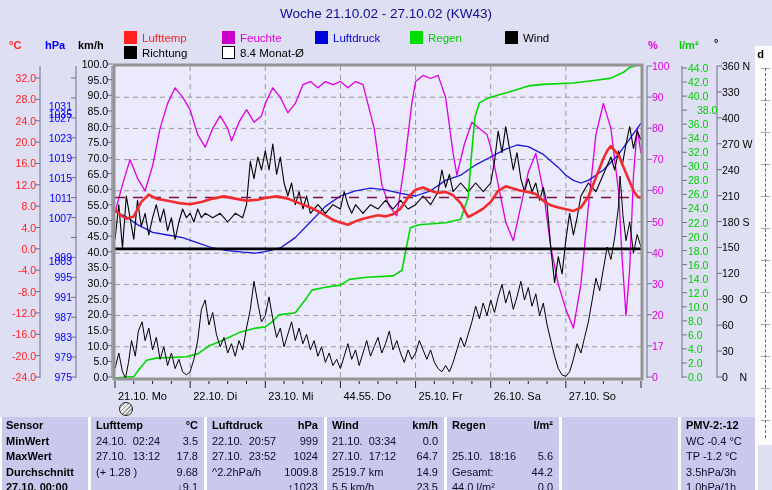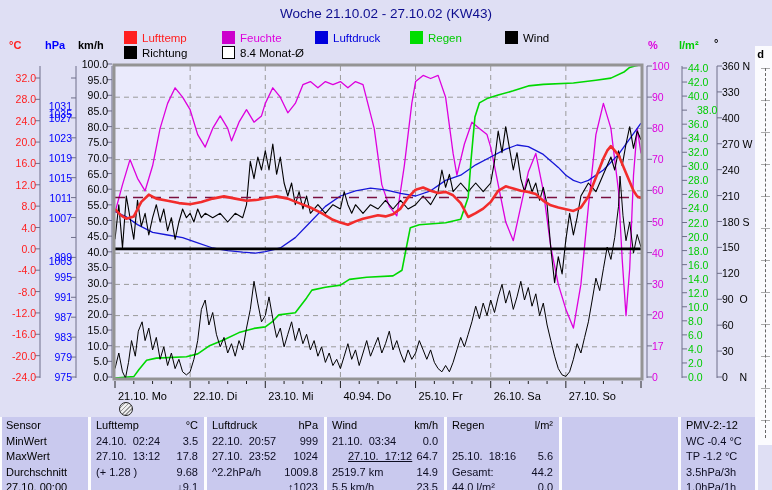--- a/index.html
+++ b/index.html
@@ -16,21 +16,21 @@
   #moon{top:402px;left:119px;width:12px;height:12px;border:1px solid #222;border-radius:50%;
         background:repeating-linear-gradient(135deg,#9a9a9a 0 1px,#efefef 1px 3px);}
   #right-strip{top:46px;right:0;width:17px;height:399px;background:#fbfbfe;}
   #right-strip .dash{position:absolute;left:10px;top:22px;height:370px;border-left:1px dashed #666;}
   #right-strip .ticks{position:absolute;left:6px;top:22px;width:9px;height:370px;
         background:repeating-linear-gradient(#666 0 1px,transparent 1px 32px);opacity:.55;}
   #d-label{font-size:11px;top:48px;right:8px;color:#000;}
   #table{top:417px;left:0;width:758px;height:76px;background:#fdfdfe;}
   .tcol{position:absolute;top:0;height:76px;background:#c9c9ee;}
   .tcell{position:absolute;font-size:11px;line-height:13px;color:#0d0d22;white-space:pre;}
-  .tbold{font-weight:normal;color:#000;}
+  .tbold{font-weight:bold;color:#000;}
   .tright{text-align:right;}
   svg{position:absolute;}
 </style>
 </head>
 <body>
 
 <div id="page">
   <div id="title" class="abs">Woche 21.10.02 - 27.10.02 (KW43)</div>
 
   <div id="legend"></div>
@@ -256,21 +256,21 @@
       <div class="tcell tright" style="left: 207px; top: 17.5px; width: 111px;">999</div>
       <div class="tcell" style="left: 212px; top: 33px;">27.10.  23:52</div>
       <div class="tcell tright" style="left: 207px; top: 33px; width: 111px;">1024</div>
       <div class="tcell" style="left: 212px; top: 48.5px;">^2.2hPa/h</div>
       <div class="tcell tright" style="left: 207px; top: 48.5px; width: 111px;">1009.8</div>
       <div class="tcell tright" style="left: 207px; top: 64px; width: 111px;">↑1023</div>
       <div class="tcell tbold" style="left: 332px; top: 2px;">Wind</div>
       <div class="tcell tbold tright" style="left: 327px; top: 2px; width: 111px;">km/h</div>
       <div class="tcell" style="left: 332px; top: 17.5px;">21.10.  03:34</div>
       <div class="tcell tright" style="left: 327px; top: 17.5px; width: 111px;">0.0</div>
-      <div class="tcell" style="left: 348px; top: 33px; text-decoration: underline;">27.10.  17:12</div>
+      <div class="tcell" style="left: 332px; top: 33px;">27.10.  17:12</div>
       <div class="tcell tright" style="left: 327px; top: 33px; width: 111px;">64.7</div>
       <div class="tcell" style="left: 332px; top: 48.5px;">2519.7 km</div>
       <div class="tcell tright" style="left: 327px; top: 48.5px; width: 111px;">14.9</div>
       <div class="tcell" style="left: 332px; top: 64px;">5.5 km/h</div>
       <div class="tcell tright" style="left: 327px; top: 64px; width: 111px;">23.5</div>
       <div class="tcell tbold" style="left: 452px; top: 2px;">Regen</div>
       <div class="tcell tbold tright" style="left: 447px; top: 2px; width: 106px;">l/m²</div>
       <div class="tcell" style="left: 452px; top: 33px;">25.10.  18:16</div>
       <div class="tcell tright" style="left: 447px; top: 33px; width: 106px;">5.6</div>
       <div class="tcell" style="left: 452px; top: 48.5px;">Gesamt:</div>
@@ -385,17 +385,17 @@
     <div class="axis-label" style="top: 221.5px; color: rgb(0, 0, 0); left: 722px;">180 S</div>
     <div class="axis-label" style="top: 247.417px; color: rgb(0, 0, 0); left: 722px;">150</div>
     <div class="axis-label" style="top: 273.333px; color: rgb(0, 0, 0); left: 722px;">120</div>
     <div class="axis-label" style="top: 299.25px; color: rgb(0, 0, 0); left: 722px;">90  O</div>
     <div class="axis-label" style="top: 325.167px; color: rgb(0, 0, 0); left: 722px;">60</div>
     <div class="axis-label" style="top: 351.083px; color: rgb(0, 0, 0); left: 722px;">30</div>
     <div class="axis-label" style="top: 377px; color: rgb(0, 0, 0); left: 722px;">0    N</div>
     <div class="day-label" style="left: 118px;">21.10. Mo</div>
     <div class="day-label" style="left: 193.143px;">22.10. Di</div>
     <div class="day-label" style="left: 268.286px;">23.10. Mi</div>
-    <div class="day-label" style="left: 343.429px;">40.94. Do</div>
+    <div class="day-label" style="left: 343.429px;">44.55. Do</div>
     <div class="day-label" style="left: 418.571px;">25.10. Fr</div>
     <div class="day-label" style="left: 493.714px;">26.10. Sa</div>
     <div class="day-label" style="left: 568.857px;">27.10. So</div>
   </div>
 
 </body></html>

